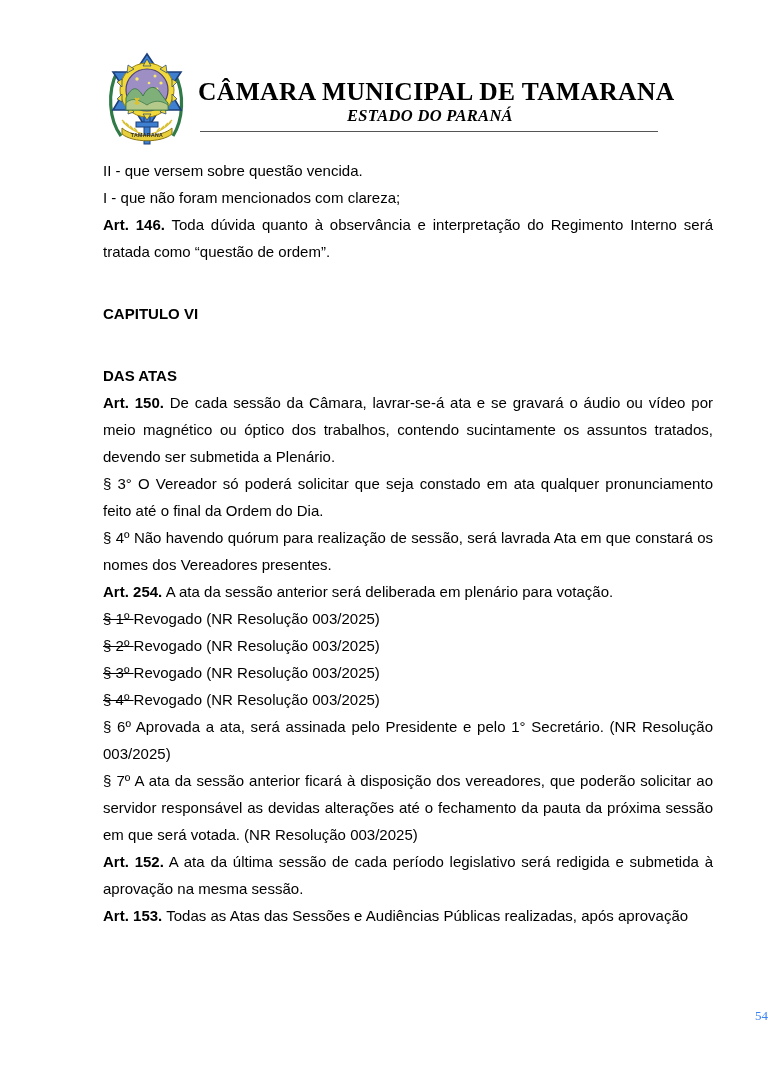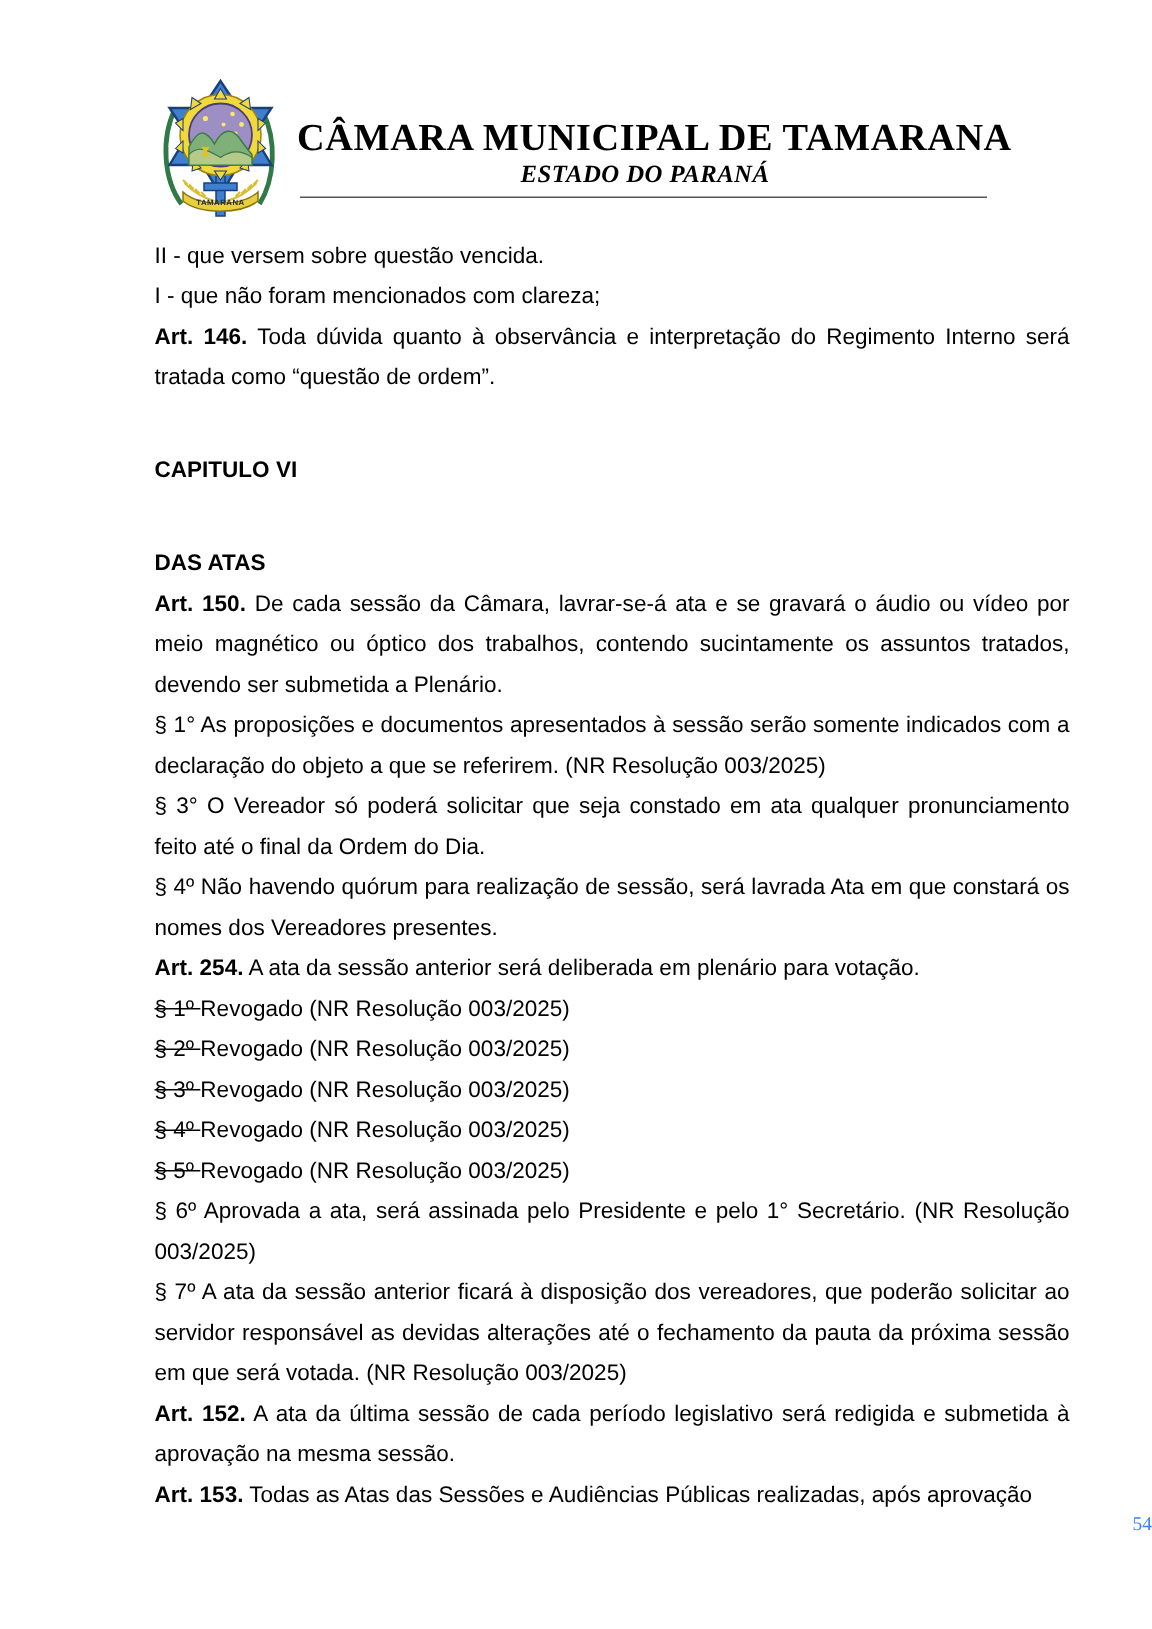--- a/index.html
+++ b/index.html
@@ -187,29 +187,27 @@
     <div class="header-rule"></div>
   </div>
 
   <div class="content" id="content">
       <p class="para left">II - que versem sobre questão vencida.</p>
       <p class="para left">I - que não foram mencionados com clareza;</p>
       <p class="para"><b>Art. 146.</b> Toda dúvida quanto à observância e interpretação do Regimento Interno será tratada como “questão de ordem”.</p>
       <p class="para center">CAPITULO VI</p>
       <p class="para center">DAS ATAS</p>
       <p class="para"><b>Art. 150.</b> De cada sessão da Câmara, lavrar-se-á ata e se gravará o áudio ou vídeo por meio magnético ou óptico dos trabalhos, contendo sucintamente os assuntos tratados, devendo ser submetida a Plenário.</p>
-      <p class="para">§ 1° As proposições e documentos apresentados à sessão serão somente indicados com a declaração do objeto a que se referirem. (NR Resolução 003/2025)</p>
       <p class="para">§ 3° O Vereador só poderá solicitar que seja constado em ata qualquer pronunciamento feito até o final da Ordem do Dia.</p>
       <p class="para">§ 4º Não havendo quórum para realização de sessão, será lavrada Ata em que constará os nomes dos Vereadores presentes.</p>
       <p class="para"><b>Art. 254.</b> A ata da sessão anterior será deliberada em plenário para votação.</p>
       <p class="para left"><span class="strike">§ 1º </span><span>Revogado (NR Resolução 003/2025)</span></p>
       <p class="para left"><span class="strike">§ 2º </span><span>Revogado (NR Resolução 003/2025)</span></p>
       <p class="para left"><span class="strike">§ 3º </span><span>Revogado (NR Resolução 003/2025)</span></p>
       <p class="para left"><span class="strike">§ 4º </span><span>Revogado (NR Resolução 003/2025)</span></p>
-      <p class="para left"><span class="strike">§ 5º </span><span>Revogado (NR Resolução 003/2025)</span></p>
       <p class="para">§ 6º Aprovada a ata, será assinada pelo Presidente e pelo 1° Secretário. (NR Resolução 003/2025)</p>
       <p class="para">§ 7º A ata da sessão anterior ficará à disposição dos vereadores, que poderão solicitar ao servidor responsável as devidas alterações até o fechamento da pauta da próxima sessão em que será votada. (NR Resolução 003/2025)</p>
       <p class="para"><b>Art. 152.</b> A ata da última sessão de cada período legislativo será redigida e submetida à aprovação na mesma sessão.</p>
       <p class="para left"><b>Art. 153.</b> Todas as Atas das Sessões e Audiências Públicas realizadas, após aprovação</p>
     </div>
 
   <div class="page-number">54</div>
 
 </div>
 

